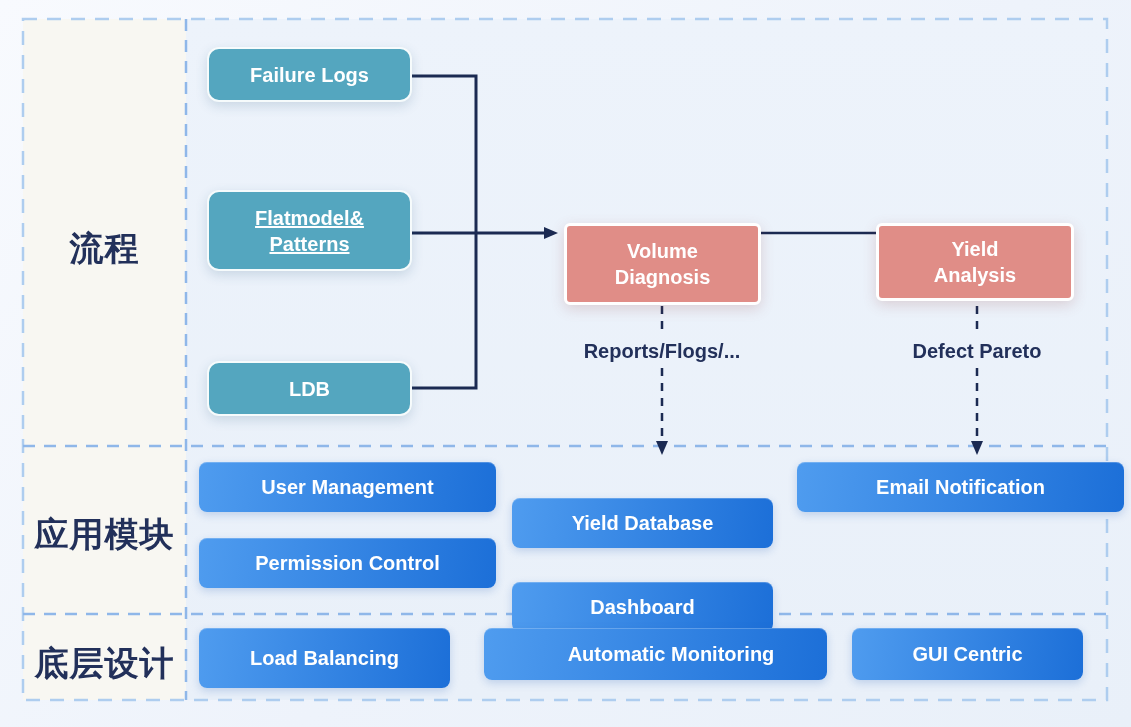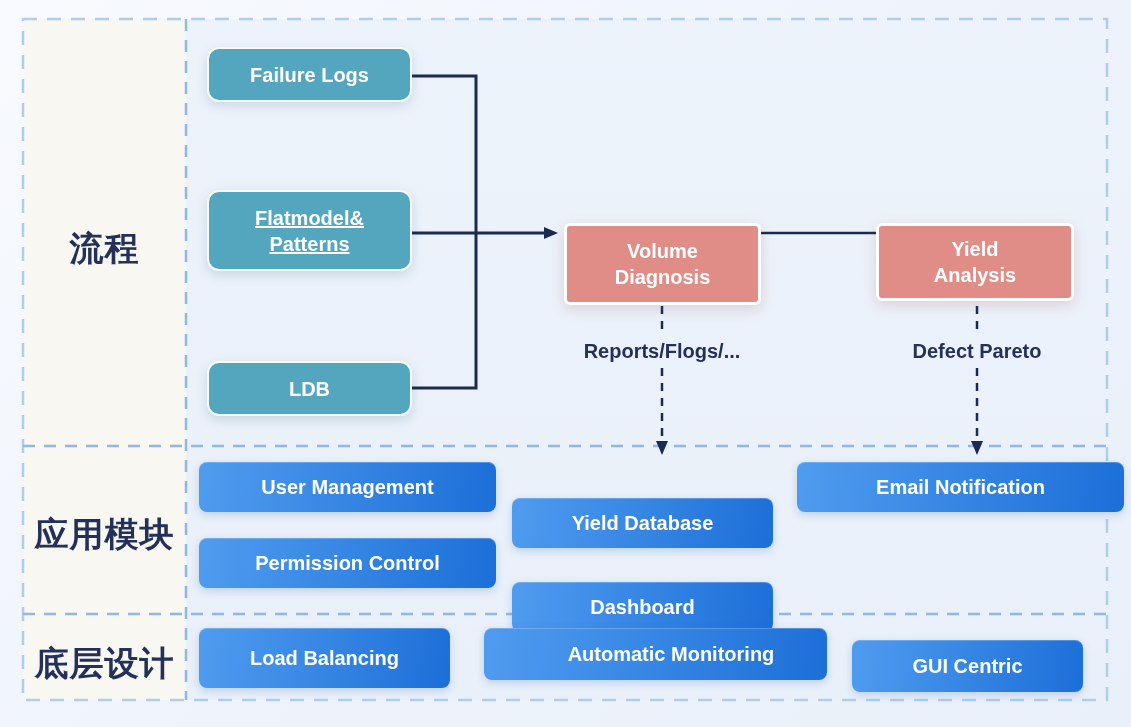--- a/index.html
+++ b/index.html
@@ -142,17 +142,17 @@
   <div class="box btn" style="left:512px;top:538px;width:261px;height:50px;margin-top:44px;">
     <span>Dashboard</span>
   </div>
 
   <div class="box btn" style="left:199px;top:628px;width:251px;height:60px;">
     <span>Load Balancing</span>
   </div>
   <div class="box btn" style="left:484px;top:628px;width:343px;height:52px;padding-left:31px;">
     <span>Automatic Monitoring</span>
   </div>
-  <div class="box btn" style="left:852px;top:628px;width:231px;height:52px;margin-top:12px;">
+  <div class="box btn" style="left:852px;top:628px;width:231px;height:52px;">
     <span>GUI Centric</span>
   </div>
 
 </div>
 
 </body></html>

